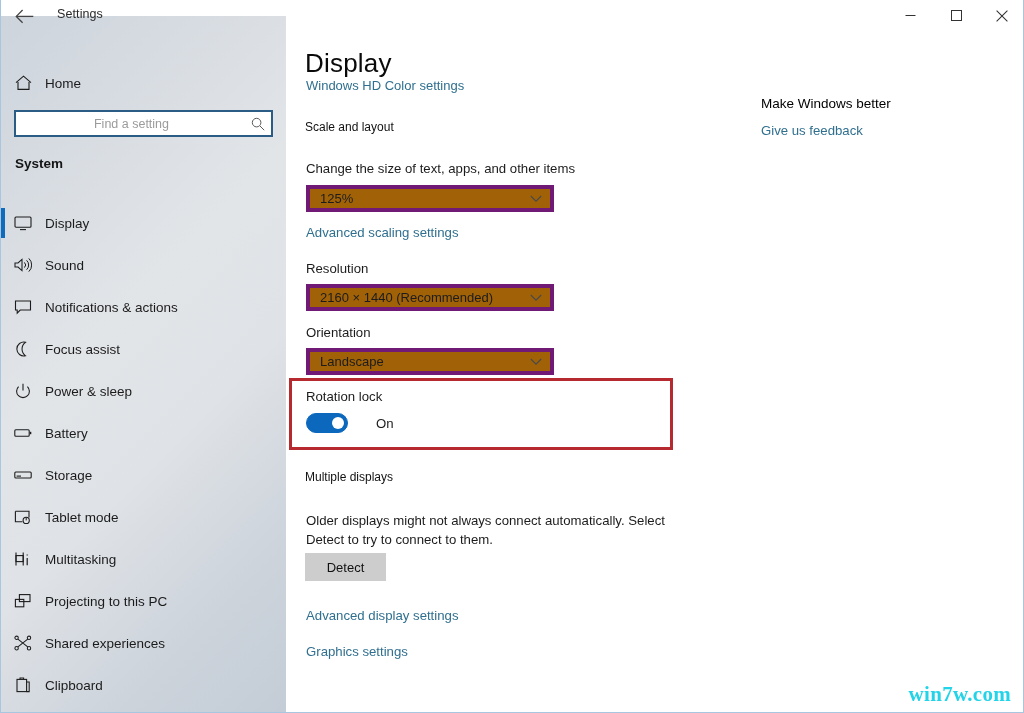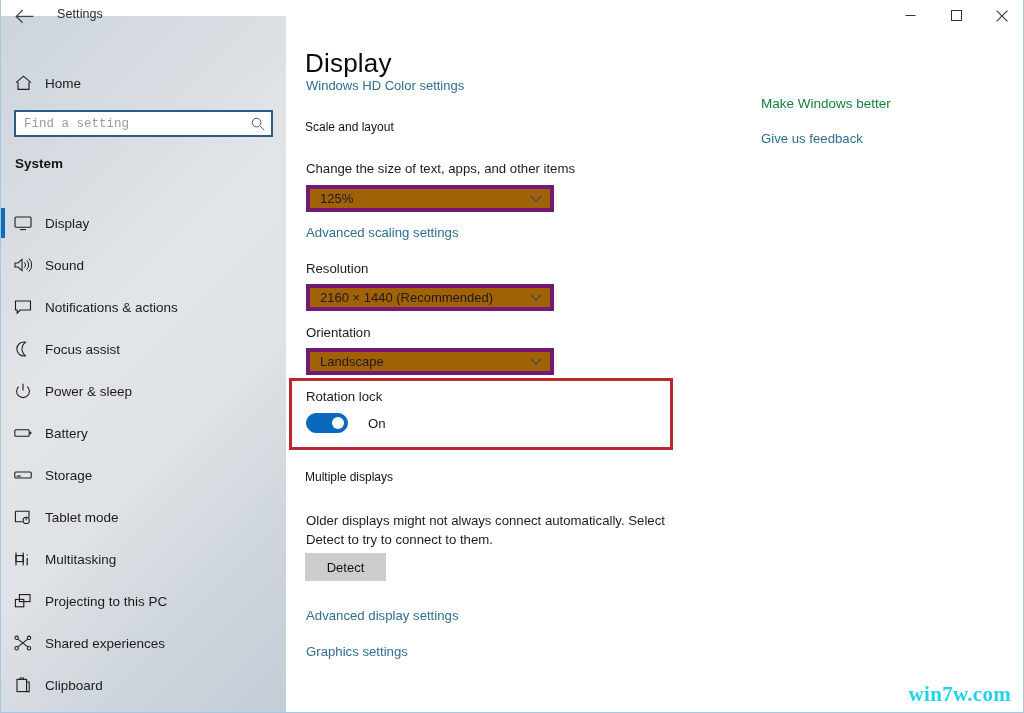--- a/index.html
+++ b/index.html
@@ -71,25 +71,26 @@
   #search-wrap {
     position: absolute; left: 13px; top: 94px;
     width: 259px; height: 27px;
     background: #ffffff;
     border: 2px solid #2a5c85;
     display: flex; align-items: center;
   }
   #search-input {
     flex: 1;
     border: none; outline: none;
-    font-family: Liberation Mono, monospace;
+    font-family: Liberation Sans, sans-serif;
     font-size: 12.5px;
     color: #333;
     padding: 0 6px 0 8px;
     background: transparent;
+    text-align: center;
   }
   #search-input::placeholder { color: #9b9b9b; }
   #search-icon { width: 26px; display:flex; align-items:center; justify-content:center; color:#5a5a5a; }
 
   #sys-header {
     position: absolute; left: 14px; top: 140px;
     font-size: 13.5px; font-weight: bold; color: #151515;
   }
 
   #navlist { position: absolute; left: 0; top: 186px; width: 285px; }
@@ -174,21 +175,21 @@
     width: 384px; height: 72px;
     border: 3px solid #b5292f;
     z-index: 5;
     pointer-events: none;
   }
 
   
   #rot-label { position: absolute; left: 20px; top: 389px; font-size: 13.2px; color:#1c1c1c; }
   #toggle-row {
     position: absolute; left: 20px; top: 413px;
-    display: flex; align-items: center; gap: 20px;
+    display: flex; align-items: center; gap: 28px;
   }
   #rot-toggle {
     width: 42px; height: 20px;
     background: #0c68bd;
     border: 1px solid #0c68bd;
     border-radius: 10px;
     position: relative;
     cursor: pointer;
   }
   #rot-toggle .knob {
@@ -210,21 +211,21 @@
     width: 81px; height: 28px;
     background: #cdcdcd;
     border: 1px solid #cdcdcd;
     font-family: "Liberation Sans", sans-serif;
     font-size: 13px; color: #111;
     cursor: pointer;
   }
 
   
   #right-panel { position: absolute; right: 24px; top: 96px; width: 240px; text-align: left; }
-  #mwb-title { font-size: 13.5px; color: #15803d; margin-bottom: 20px; white-space: nowrap; }
+  #mwb-title { font-size: 13.5px; color: #000000; margin-bottom: 12px; white-space: nowrap; }
   #feedback-link { font-size: 13.2px; color: #2f6f8f; cursor: pointer; white-space: nowrap; }
 
   
   #watermark {
     position: absolute; right: 14px; bottom: 6px;
     font-family: "Liberation Serif", serif;
     font-weight: bold;
     font-size: 21px;
     color: #23d3e8;
     letter-spacing: .3px;

